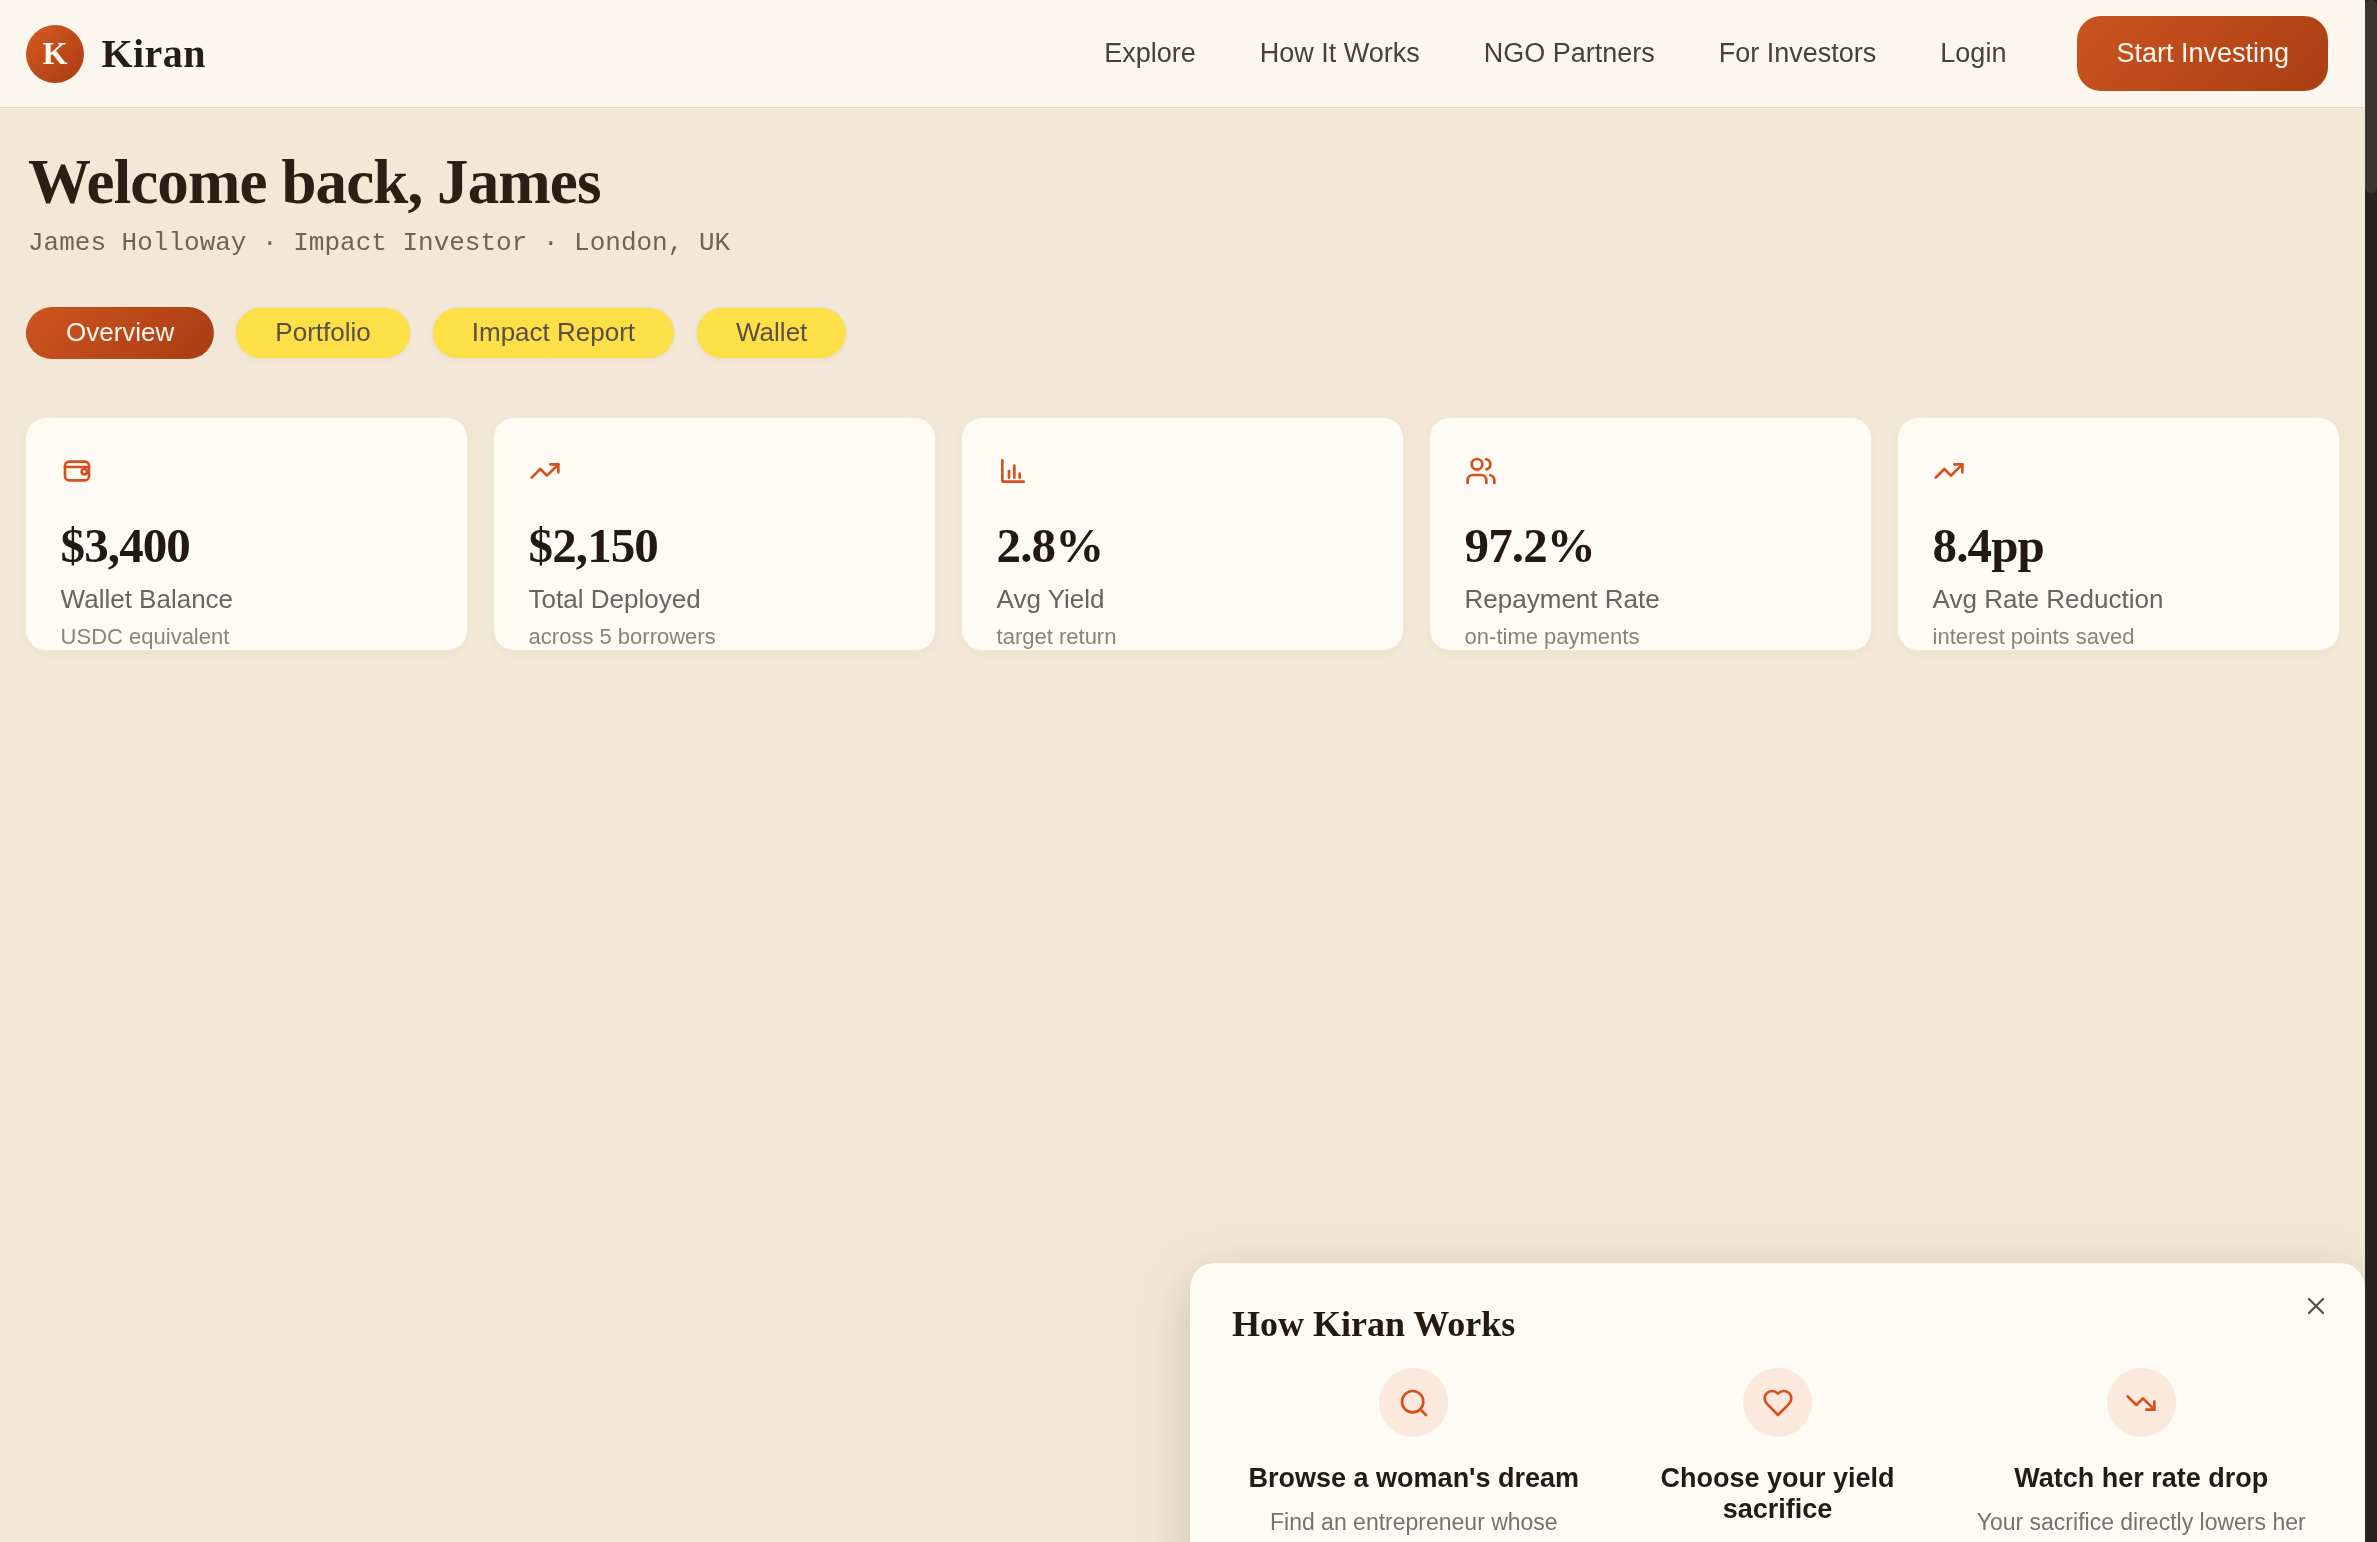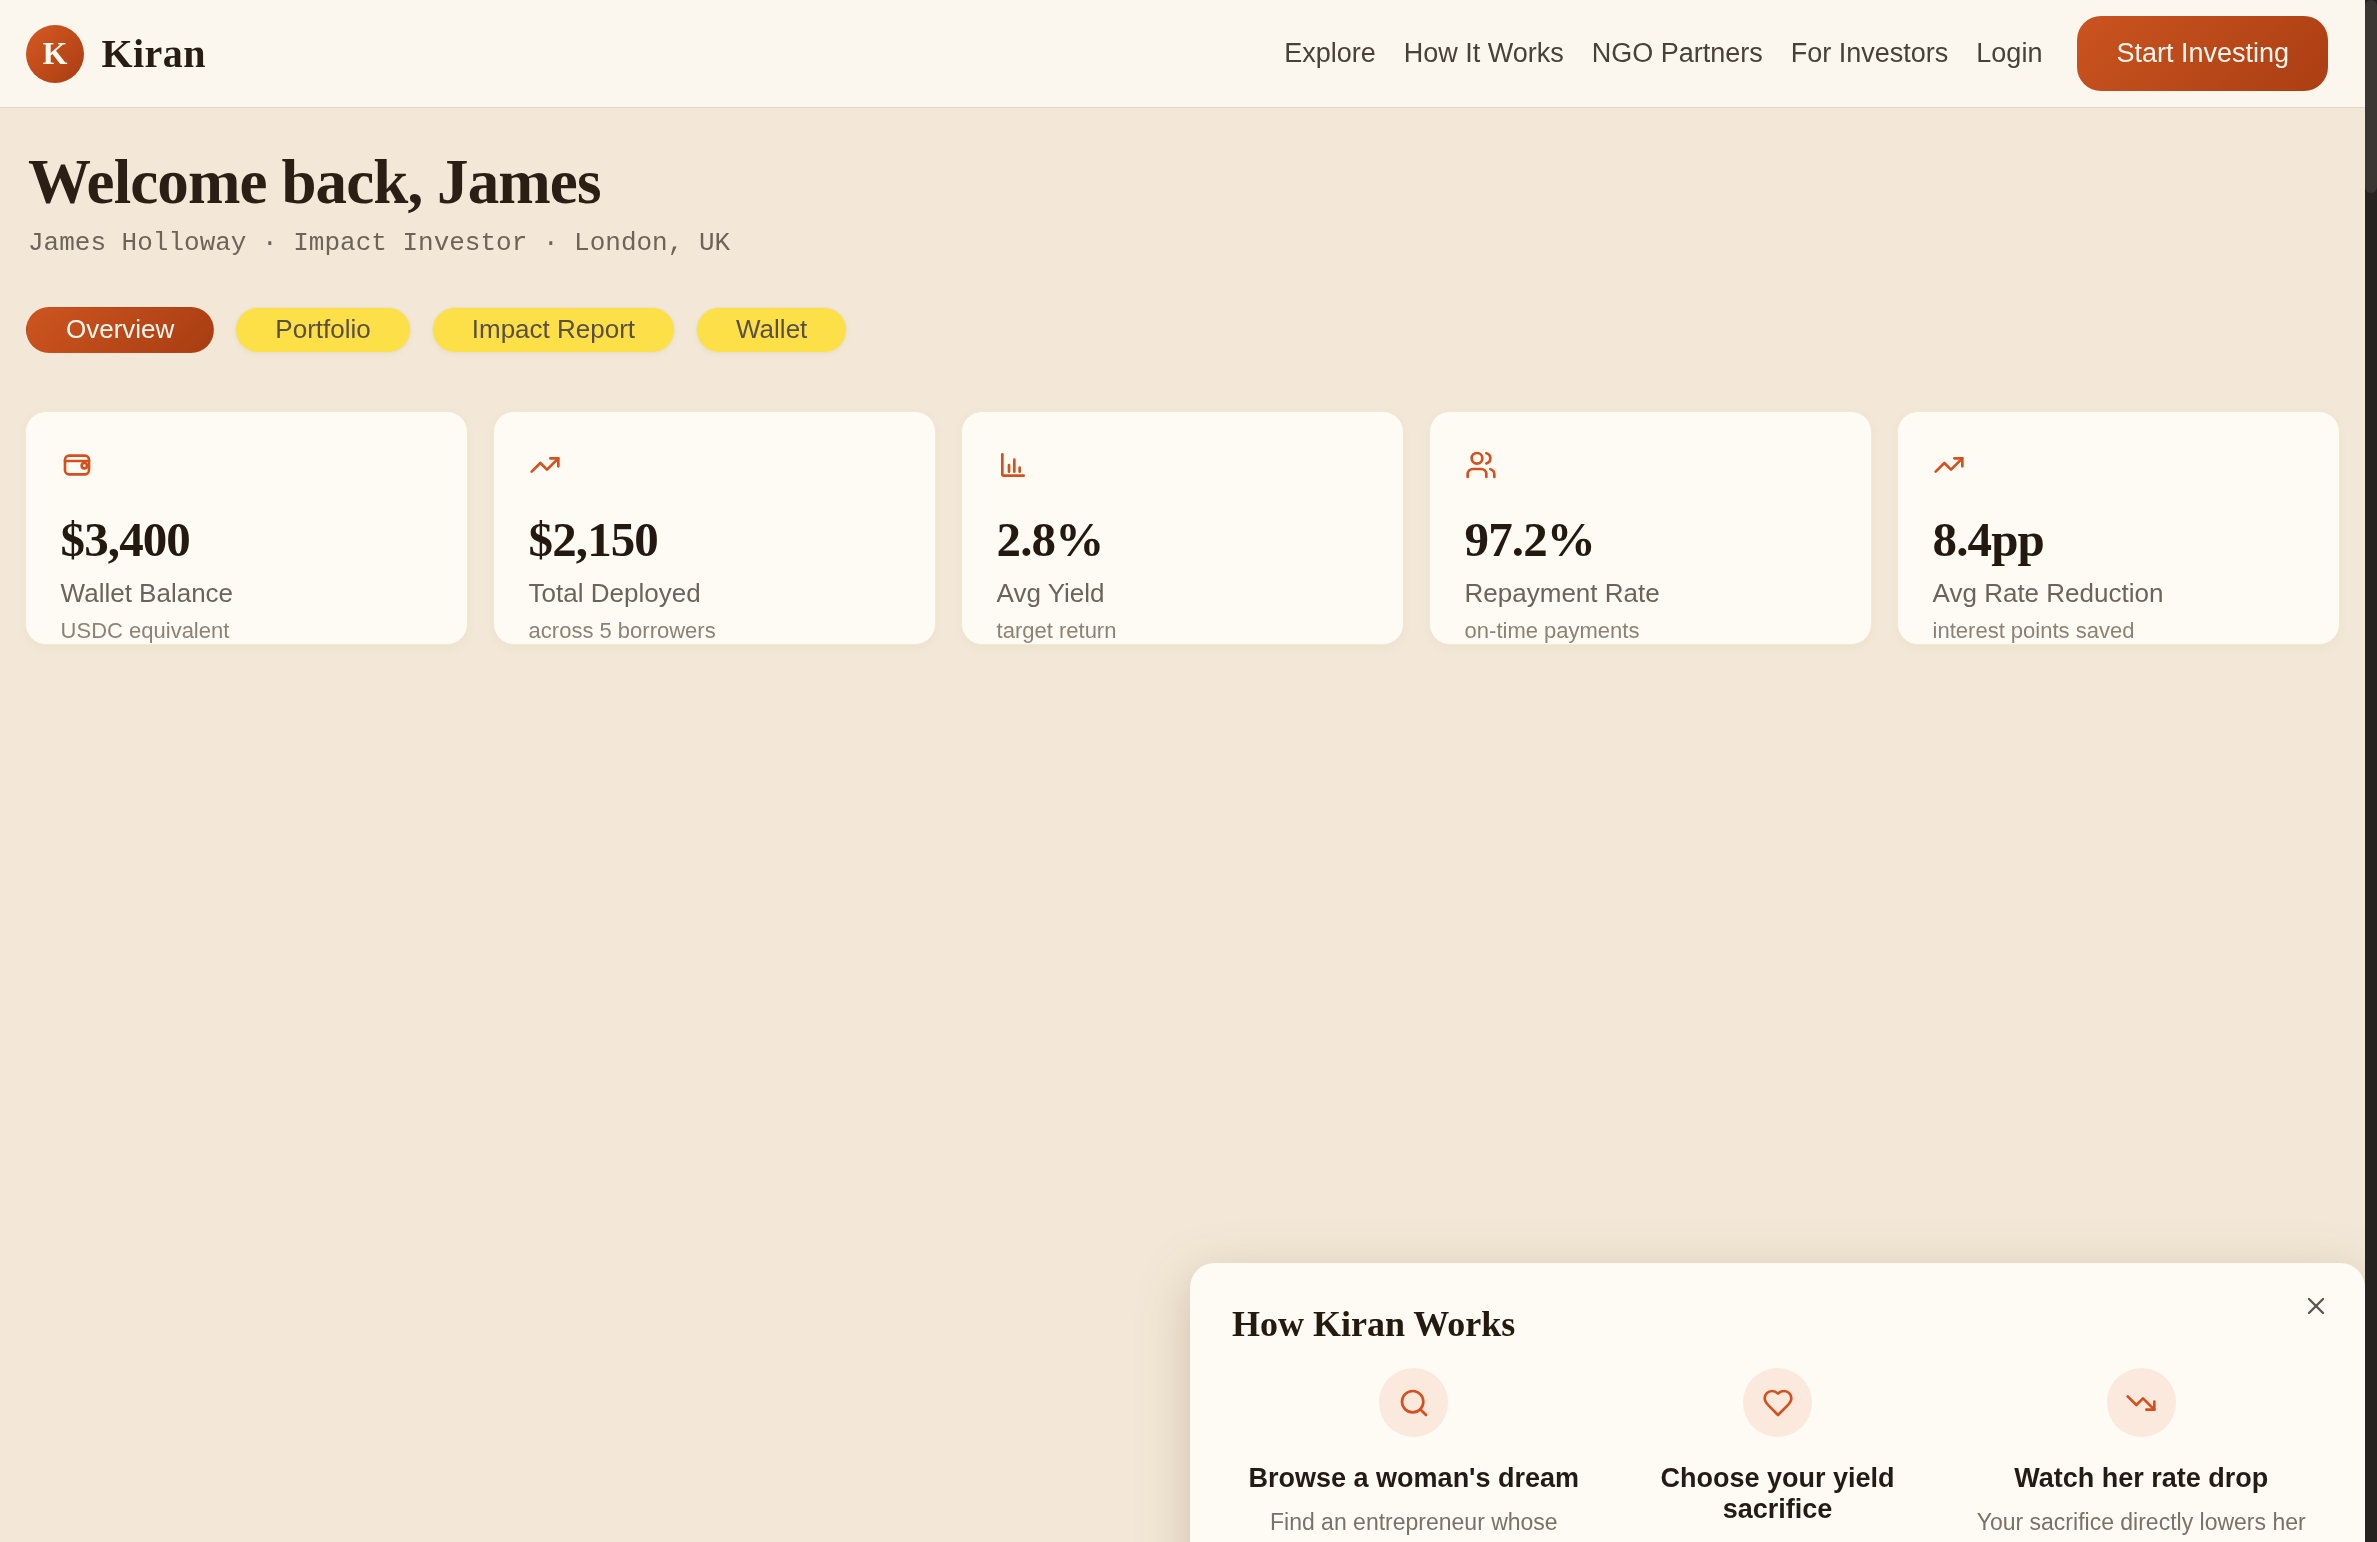--- a/index.html
+++ b/index.html
@@ -26,41 +26,41 @@
     padding: 0 49px 0 26px;
   }
   .brand { display: flex; align-items: center; gap: 17.6px; }
   .logo-circle {
     width: 58px; height: 58px; border-radius: 50%;
     background: linear-gradient(135deg, #d65a22 0%, #a93c12 100%);
     display: flex; align-items: center; justify-content: center;
     color: #fdf8f0; font-family: "Liberation Serif", serif; font-weight: 700; font-size: 32px;
   }
   .brand-name { font-family: "Liberation Serif", serif; font-weight: 700; font-size: 40px; color: #271d15; letter-spacing: 0.4px; }
-  .nav { display: flex; align-items: center; gap: 28px; }
+  .nav { display: flex; align-items: center; gap: 64px; }
   .nav-link { font-size: 27px; color: #48413a; text-decoration: none; cursor: pointer; }
   .cta-btn {
     border: none; cursor: pointer;
     background: linear-gradient(135deg, #ca5420 0%, #ab3e13 100%);
     color: #fdf6ee; font-size: 27px; font-family: "Liberation Sans", sans-serif;
     padding: 22px 39px; border-radius: 24px; margin-left: 7px;
   }
 
   
   .hero { padding: 40px 28px 0 28px; }
   .hero-title {
     font-family: "Liberation Serif", serif; font-weight: 700;
     font-size: 63px; color: #2b1f15; letter-spacing: -0.9px; line-height: 1.1;
   }
   .hero-subtitle { margin-top: 10.6px; font-size: 26px; color: #6d635a; font-family: Liberation Mono, monospace; }
 
   
   .tabs { display: flex; gap: 21px; padding: 0 26px; margin-top: 49px; }
   .tab {
-    height: 46px; padding: 0 39px; border-radius: 878px;
+    height: 52px; padding: 0 39px; border-radius: 878px;
     display: flex; align-items: center; justify-content: center;
     font-size: 26px; cursor: pointer; border: 1.8px solid transparent;
   }
   .tab.active {
     background: linear-gradient(135deg, #cd5520 0%, #a83d12 100%);
     color: #fdf6ee;
   }
   .tab.inactive {
     background: #fde047; color: #594f45; border-color: #eadfca;
     box-shadow: 0 1.8px 5.3px rgba(120, 90, 50, 0.06);

